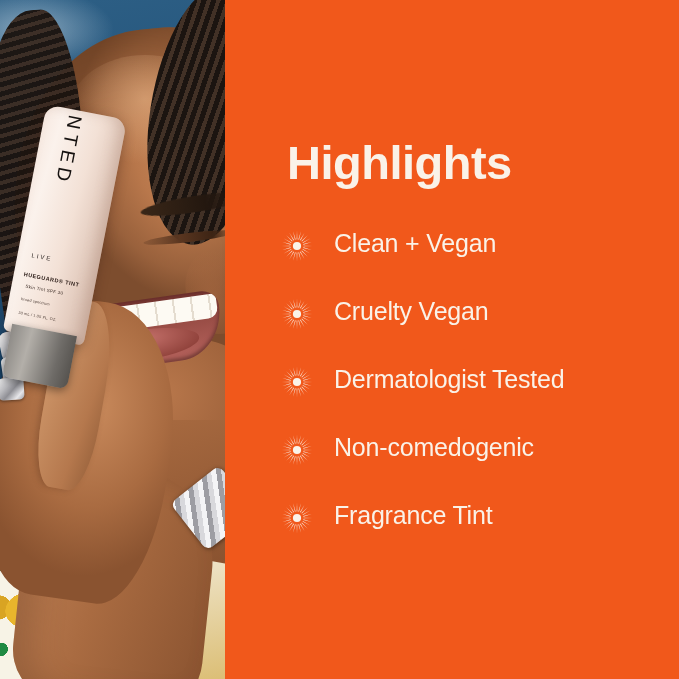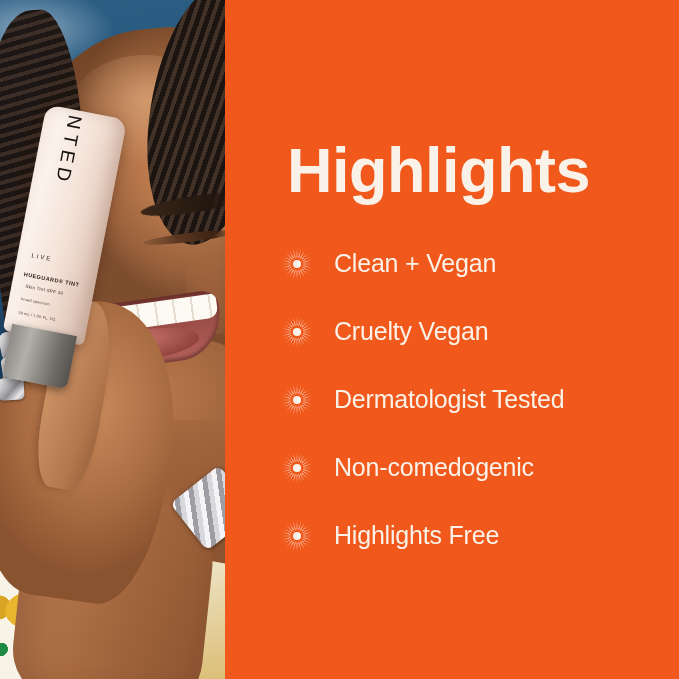--- a/index.html
+++ b/index.html
@@ -278,34 +278,33 @@
   
   .content-panel{
     position:absolute;
     left:225px; top:0;
     width:454px; height:679px;
     background:#F1581B;
   }
   .title{
     position:absolute;
     left:62px; top:139px;
-    font-size:63px;
+    font-size:47px;
     font-weight:bold;
     letter-spacing:-.5px;
     color:#FAF2E8;
     line-height:1;
   }
   .list{
     position:absolute;
     left:56px; top:230px;
     width:390px;
   }
   .row{
     display:flex;
-    align-items:center;
     height:68px;
   }
   .row-icon{
     flex:0 0 auto;
     width:32px; height:32px;
     margin-right:21px;
     position:relative;
   }
   .row-icon svg{ display:block; width:32px; height:32px; }
   .row-label{
@@ -525,18 +524,18 @@
                 <path d="M15.66,9.41 L16.00,0.80 L16.34,9.41 Z" fill="#FAF2E8"></path>
                 <path d="M17.37,9.54 L19.93,1.32 L18.04,9.72 Z" fill="#FAF2E8"></path>
                 <path d="M19.00,10.12 L23.60,2.84 L19.59,10.46 Z" fill="#FAF2E8"></path>
                 <path d="M20.42,11.10 L26.75,5.25 L20.90,11.58 Z" fill="#FAF2E8"></path>
                 <path d="M21.54,12.41 L29.16,8.40 L21.88,13.00 Z" fill="#FAF2E8"></path>
                 <path d="M22.28,13.96 L30.68,12.07 L22.46,14.63 Z" fill="#FAF2E8"></path>
                 <circle cx="16" cy="16" r="4.1" fill="#FAF2E8"></circle>
               </g>
             </svg>
           </span>
-          <span class="row-label">Highlights Free</span>
+          <span class="row-label">Fragrance Tint</span>
         </div>
       </div>
   </div>
 
 </div>
 
 </body></html>

